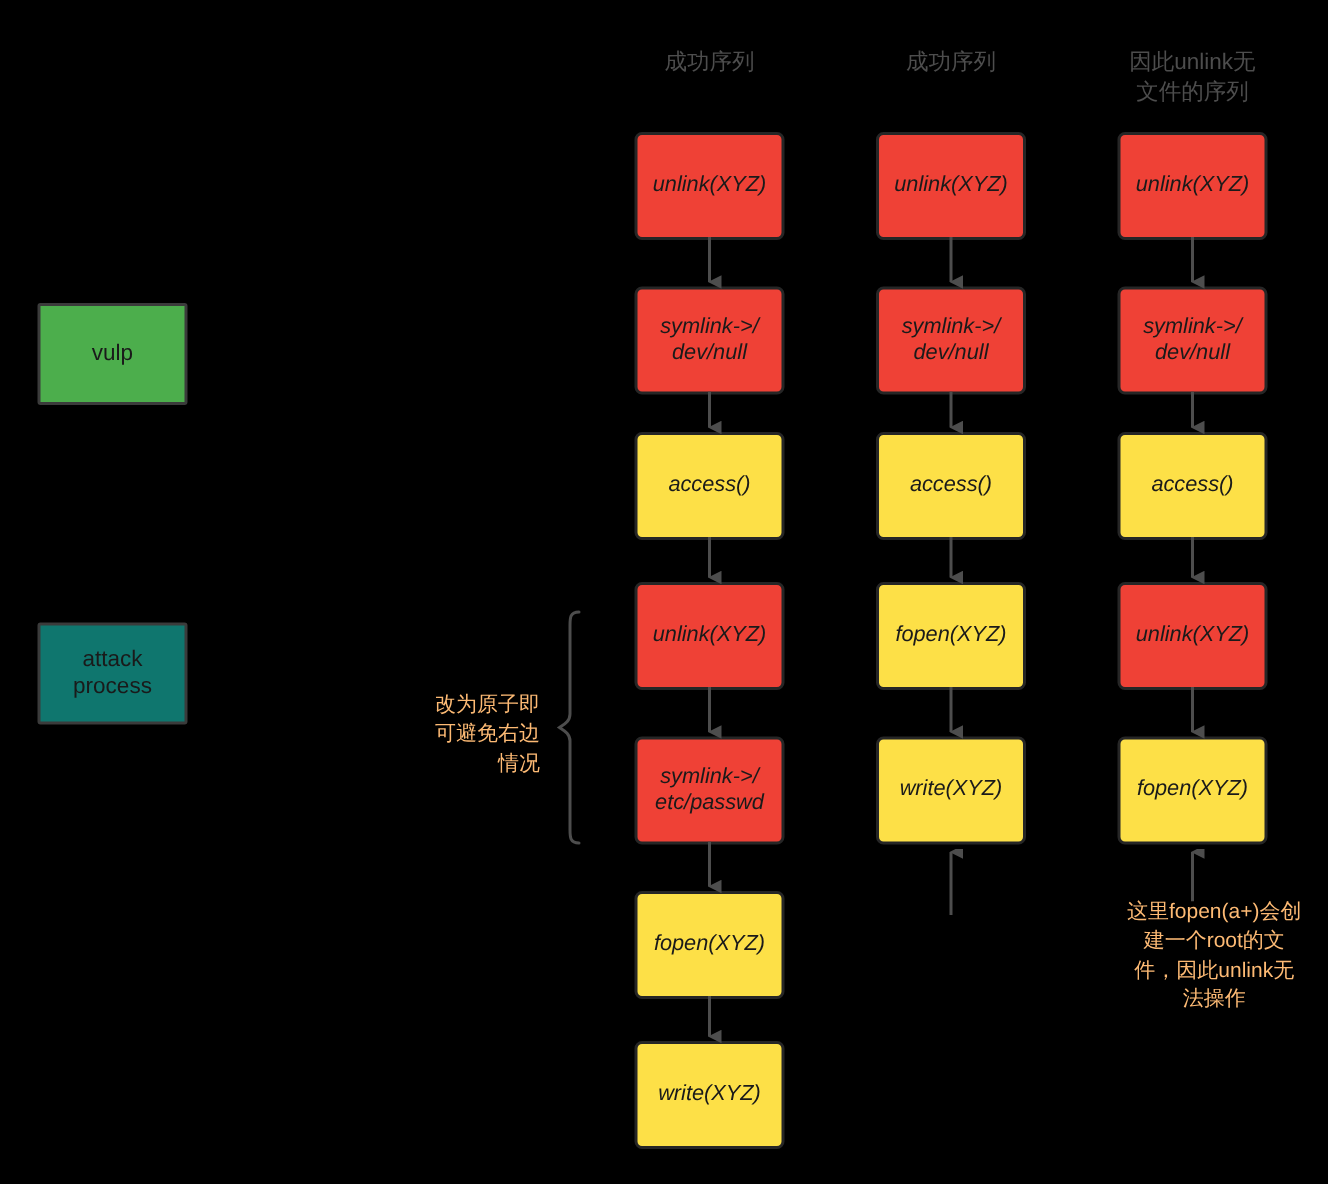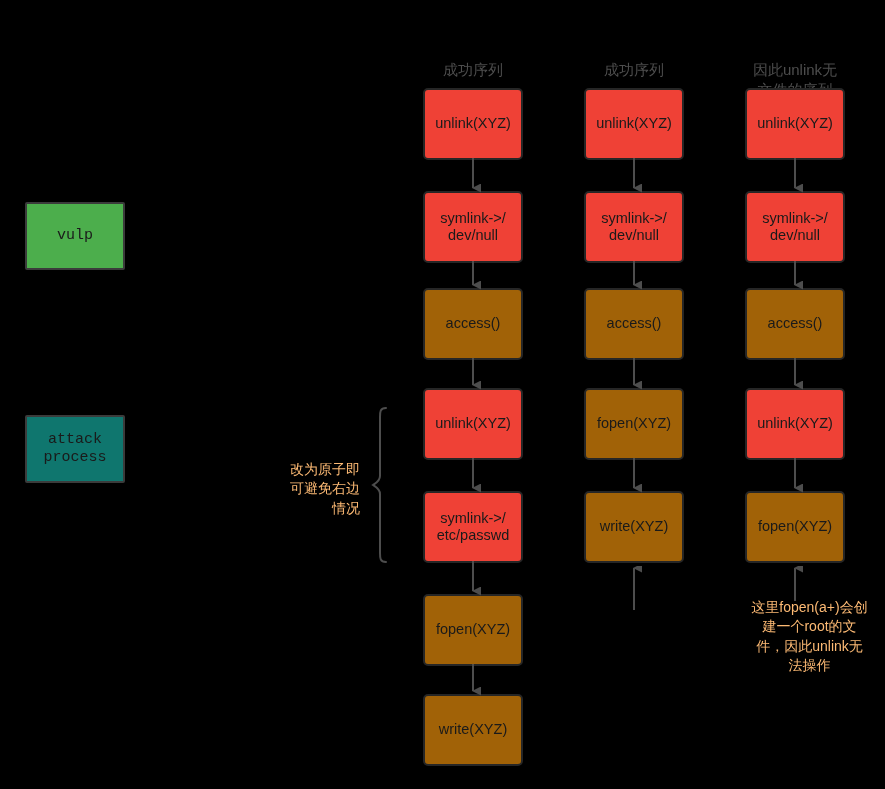--- a/index.html
+++ b/index.html
@@ -25,53 +25,52 @@
     border-radius: 5px;
     display: flex;
     align-items: center;
     justify-content: center;
     text-align: center;
     line-height: 1.18;
     font-size: 14.5px;
     color: #1a1a1a;
     padding: 2px 4px;
     white-space: pre-line;
+    font-style: italic;
   }
   .node.red   { background: #EF4136; }
-  .node.green { background: #a16207; }
+  .node.green { background: #fde047; }
 
   .legend-node {
     position: absolute;
     width: 100px;
     height: 68px;
     border: 2px solid #3b3b3b;
     border-radius: 2px;
     display: flex;
     align-items: center;
     justify-content: center;
     text-align: center;
     line-height: 1.2;
     font-size: 15px;
     color: #1a1a1a;
     white-space: pre-line;
-    font-family: Liberation Mono, monospace;
   }
   .legend-node.red   { background: #0f766e; }
   .legend-node.green { background: #4CAE4C; }
 
   
   .col-header {
     position: absolute;
     width: 150px;
     text-align: center;
     font-size: 15px;
     color: #4d4d4d;
     line-height: 1.35;
     white-space: pre-line;
-    margin-top: 28px;
   }
   .annotation {
     position: absolute;
     text-align: center;
     font-size: 14px;
     color: #fdba74;
     line-height: 1.38;
     white-space: pre-line;
   }
   .annotation.right-align { text-align: right; }

